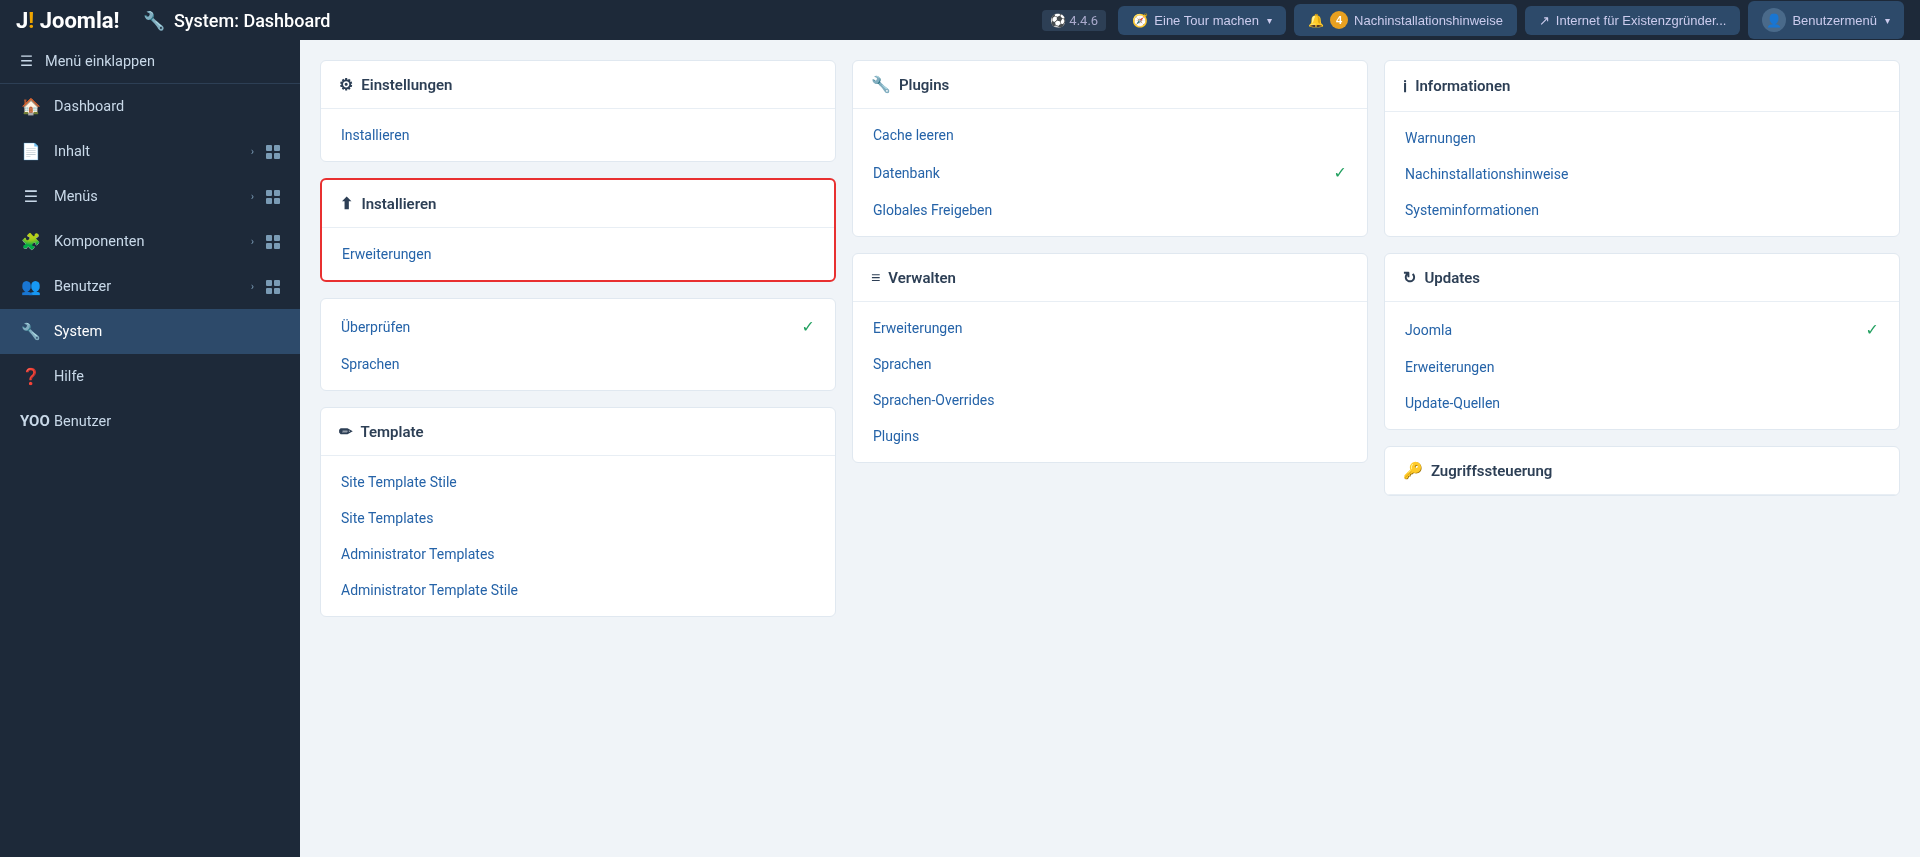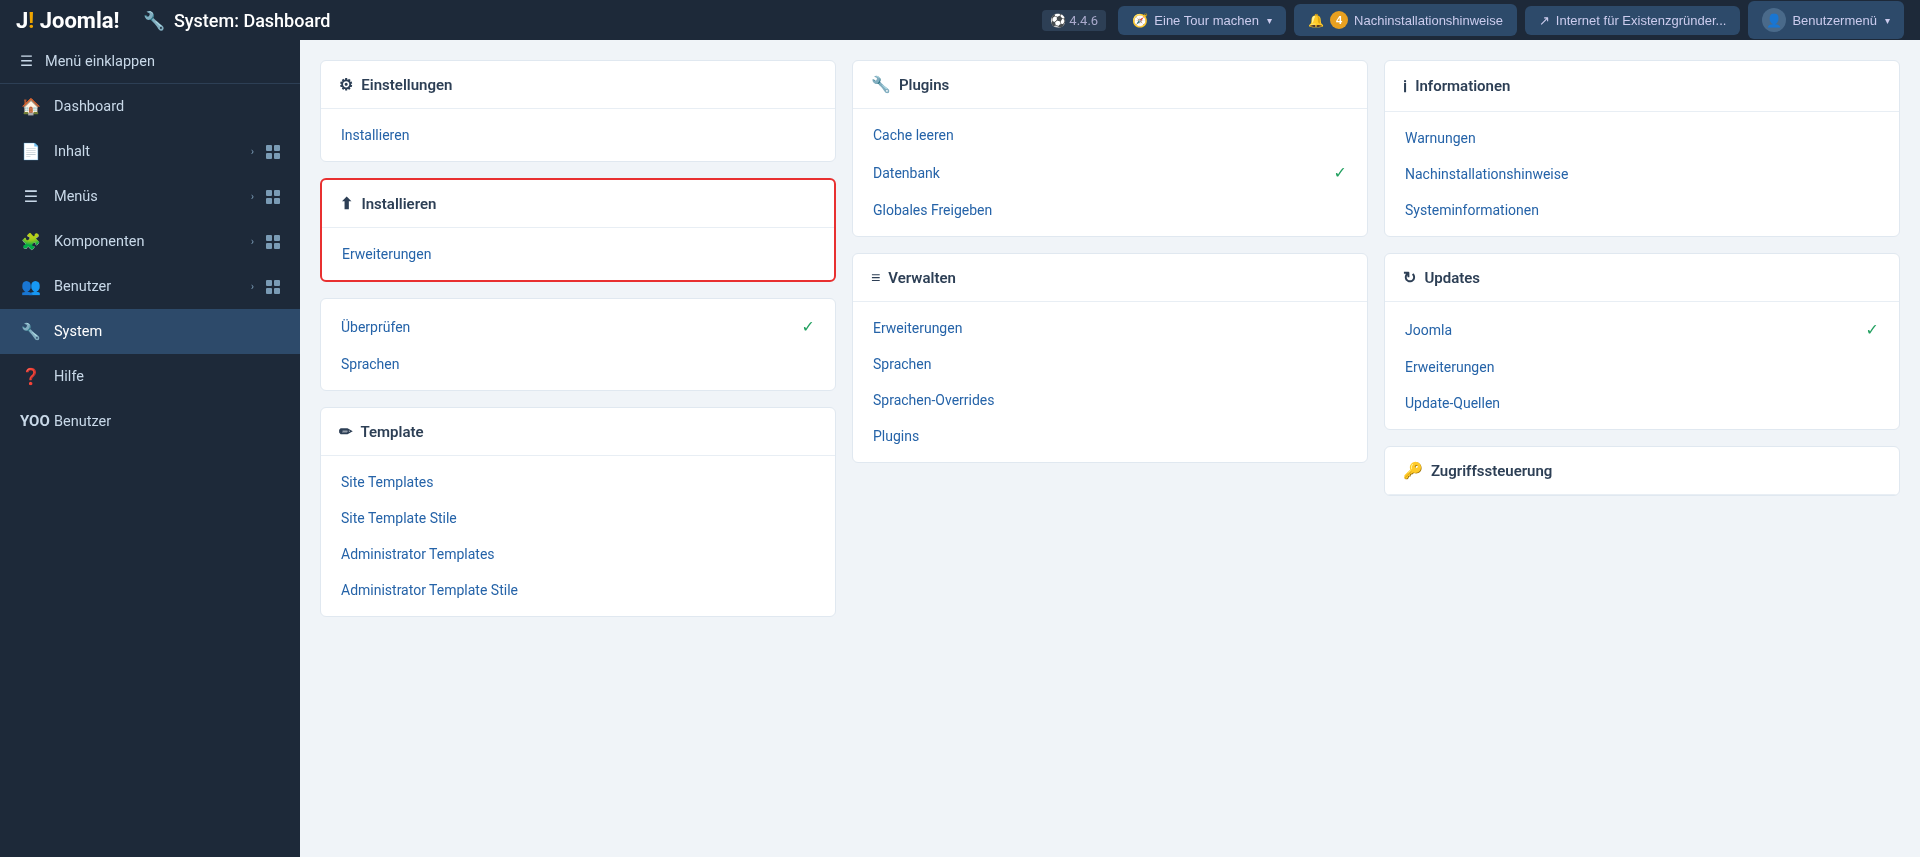--- a/index.html
+++ b/index.html
@@ -198,24 +198,24 @@
           </div>
         </div>
 
         <div class="card">
           <div class="card-header">
             <span class="icon">✏</span>
             <span>Template</span>
           </div>
           <div class="card-body">
             <a class="card-link">
+              <span>Site Template Stile</span>
+            </a>
+            <a class="card-link">
               <span>Site Templates</span>
-            </a>
-            <a class="card-link">
-              <span>Site Template Stile</span>
             </a>
             <a class="card-link">
               <span>Administrator Templates</span>
             </a>
             <a class="card-link">
               <span>Administrator Template Stile</span>
             </a>
           </div>
         </div>
 

